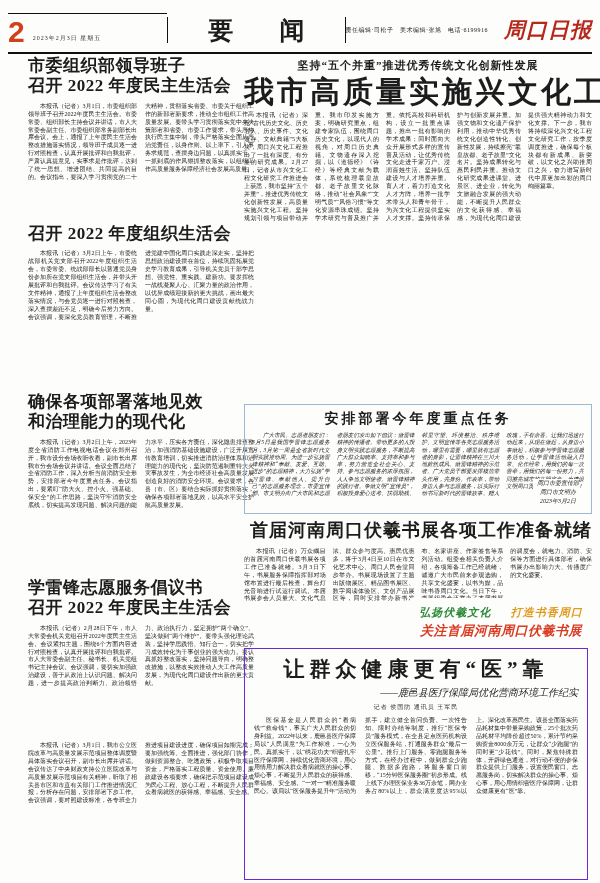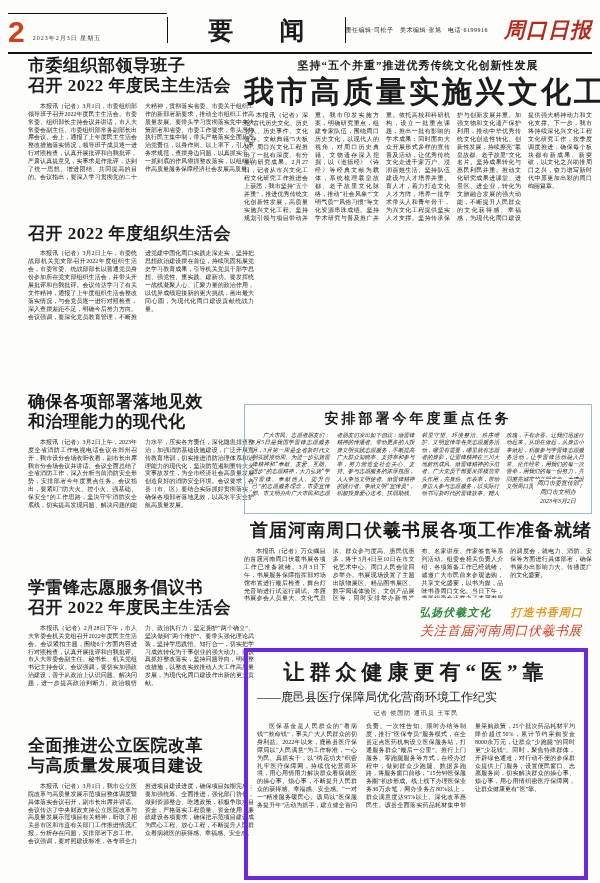--- a/index.html
+++ b/index.html
@@ -39,25 +39,25 @@
   .proposal-title{text-align:center;font-size:14px;font-weight:bold;letter-spacing:3px;margin-bottom:4px;}
   .proposal-body{column-count:4;column-gap:7px;height:76px;font-style:italic;font-size:5.5px;}
   .sig{position:absolute;right:12px;bottom:7px;text-align:center;font-size:6px;font-style:italic;line-height:1.5;background:#fdfdfc;padding-left:4px;}
   
   .bf-hl{left:244px;width:348px;top:518px;text-align:right;font-size:18px;font-weight:bold;letter-spacing:1px;white-space:nowrap;}
   .bf-body{left:244px;width:348px;top:548px;height:96px;column-count:4;column-gap:7px;}
   
   .stamp{left:410px;width:182px;top:598px;height:48px;background:#fdfdfc;display:flex;flex-direction:column;
          justify-content:center;align-items:center;gap:2px;}
   .stamp-l1{font-size:11px;font-weight:bold;font-style:italic;letter-spacing:1px;white-space:nowrap;}
-  .stamp-l2{font-size:13px;font-weight:normal;font-style:italic;letter-spacing:0.5px;white-space:nowrap;}
+  .stamp-l2{font-size:13px;font-weight:bold;font-style:italic;letter-spacing:0.5px;white-space:nowrap;}
   
-  .health{left:244px;width:344px;top:648px;height:232px;border:4px solid #6d28d9;box-sizing:border-box;padding:6px 9px;overflow:hidden;}
+  .health{left:244px;width:344px;top:648px;height:232px;border:1px solid #6d28d9;box-sizing:border-box;padding:6px 9px;overflow:hidden;}
   .health-hl{text-align:center;font-size:21px;font-weight:bold;letter-spacing:5px;white-space:nowrap;}
-  .health-sub{text-align:left;font-size:12px;margin-top:3px;color:#222;}
+  .health-sub{text-align:right;font-size:10px;margin-top:3px;color:#222;font-style:italic;}
   .health-byline{text-align:center;font-size:6px;margin-top:3px;color:#333;letter-spacing:1px;}
   .health-body{margin-top:5px;column-count:3;column-gap:9px;height:168px;}
 </style>
 </head>
 <body>
 
 <div class="page">
 
   <div class="hdr">
     <div class="hdr-left">
@@ -108,24 +108,20 @@
     <div class="lh">
       <div>学雷锋志愿服务倡议书</div>
       <div>召开 2022 年度民主生活会</div>
     </div>
     <div class="small-body">
         <p>本报讯（记者）2月28日下午，市人大常委会机关党组召开2022年度民主生活会。会议紧扣主题，围绕6个方面内容进行对照检查，认真开展批评和自我批评。市人大常委会副主任、秘书长、机关党组书记主持会议。会议强调，要切实加强政治建设，善于从政治上认识问题、解决问题，进一步提高政治判断力、政治领悟力、政治执行力，坚定拥护“两个确立”、坚决做到“两个维护”。要带头强化理论武装，坚持学思践悟、知行合一，切实把学习成效转化为干事创业的强大动力。要认真抓好整改落实，坚持问题导向，明确整改措施，以整改实效推动人大工作高质量发展，为现代化周口建设作出新的更大贡献。</p>
       </div>
   </div>
 
   <div class="abs lcol-art a5">
-    <div class="lh">
-      <div>全面推进公立医院改革</div>
-      <div>与高质量发展项目建设</div>
-    </div>
     <div class="small-body">
         <p>本报讯（记者）3月1日，我市公立医院改革与高质量发展示范项目整体调度暨具体落实会议召开，副市长出席并讲话。会议传达了中央财政支持公立医院改革与高质量发展示范项目有关精神，听取了相关县市区和市直有关部门工作推进情况汇报，分析存在问题，安排部署下步工作。会议强调，要对照建设标准，各专班全力推进项目建设进度，确保项目如期完成；要加强统筹、全面推进，强化部门协作，做到资源整合、吃透政策，积极争取项目资金，严格落实工程质量、资金使用、廉政建设各项要求，确保把示范项目建设成为民心工程、放心工程，不断提升人民群众看病就医的获得感、幸福感、安全感。</p>
       </div>
   </div>
 
   <div class="abs kicker">坚持“五个并重”推进优秀传统文化创新性发展</div>
   <div class="abs main-hl">我市高质量实施兴文化工程</div>
   <div class="abs small-body main-body">
       <p>本报讯（记者）深挖“古代历史文化、历史名人、历史事件、文化遗存、文献典籍”5大板块，周口兴文化工程推出了一批有深度、有分量的研究成果。2月27日，记者从市兴文化工程文化研究工作推进会上获悉，我市坚持“五个并重”，推进优秀传统文化创新性发展，高质量实施兴文化工程。坚持规划引领与项目带动并重。我市印发实施方案，明确研究重点，组建专家队伍，围绕周口历史文化，以现代人的视角，对周口历史典籍、文物遗存深入挖掘，以《道德经》《诗经》等经典文献为载体，系统梳理羲皇故都、老子故里文化脉络，推动“社会风象”“文明气质”“风俗习惯”等文化资源串珠成链。坚持学术研究与普及推广并重。依托高校和科研机构，设立一批重点课题，推出一批有影响的学术成果；同时面向大众开展形式多样的宣传普及活动，让优秀传统文化走进千家万户、浸润百姓生活。坚持队伍建设与人才培养并重。育人才，着力打造文化人才方阵，培养一批学术带头人和青年骨干，为兴文化工程提供坚实人才支撑。坚持传承保护与创新发展并重。加强文物和文化遗产保护利用，推动中华优秀传统文化创造性转化、创新性发展，持续擦亮“羲皇故都、老子故里”文化名片。坚持成果转化与惠民利民并重。推动文化研究成果进课堂、进景区、进企业，转化为文旅融合发展的强大动能，不断提升人民群众的文化获得感、幸福感，为现代化周口建设提供强大精神动力和文化支撑。下一步，我市将持续深化兴文化工程文化研究工作，按季度调度推进，确保每个板块都有新成果、新突破，以文化之兴助推周口之兴，奋力谱写新时代中原更加出彩的周口绚丽篇章。</p>
     </div>

